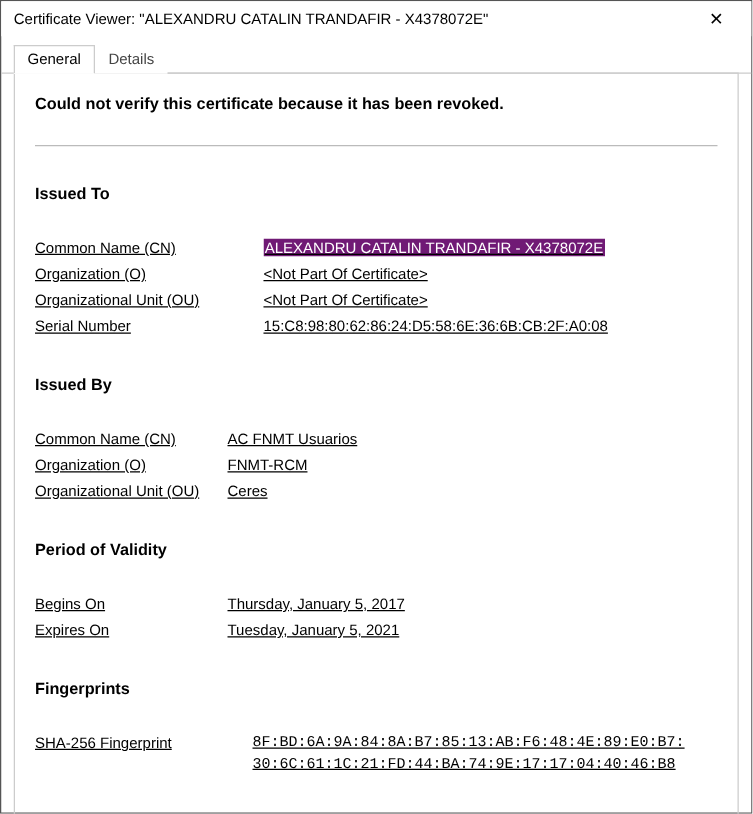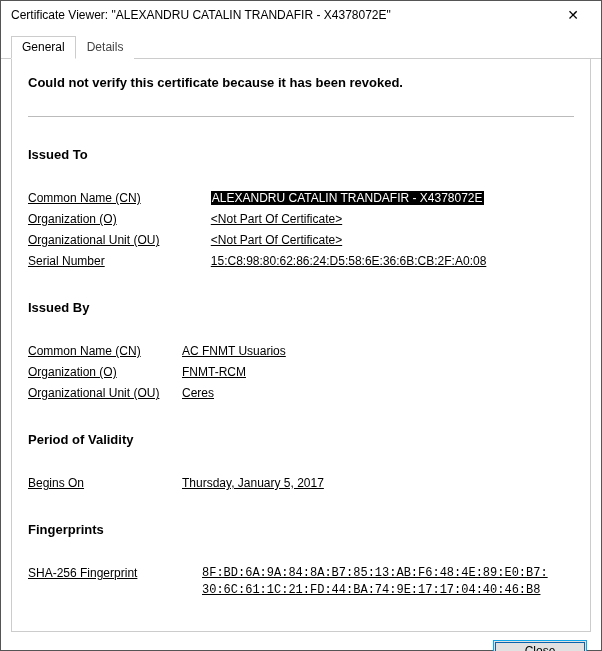--- a/index.html
+++ b/index.html
@@ -111,21 +111,21 @@
     text-decoration: underline;
   }
   table.kv td.label {
     white-space: nowrap;
     padding-right: 6px;
   }
   table.kv td.val {
     padding-left: 2px;
   }
   .selected-text {
-    background: #000000;
+    background: #701a75;
     color: #fff;
     padding: 0 1px;
   }
   .mono {
     font-family: Consolas, "Courier New", monospace;
     font-size: 12px;
     white-space: pre;
     margin-left: 16px;
   }
   .panel-fill {
@@ -210,20 +210,24 @@
     </tbody>
       </table>
 
     <div class="section-title">Period of Validity</div>
     <table class="kv">
       <tbody>
           <tr>
         <td class="label" style="width:146px">Begins On</td>
         <td class="val">Thursday, January 5, 2017</td>
       </tr>
+      <tr>
+        <td class="label">Expires On</td>
+        <td class="val">Tuesday, January 5, 2021</td>
+      </tr>
     </tbody>
       </table>
 
     <div class="section-title">Fingerprints</div>
     <table class="kv">
       <tbody>
           <tr>
         <td class="label" style="width:166px">SHA-256 Fingerprint</td>
         <td class="val mono">8F:BD:6A:9A:84:8A:B7:85:13:AB:F6:48:4E:89:E0:B7:
 30:6C:61:1C:21:FD:44:BA:74:9E:17:17:04:40:46:B8</td>

